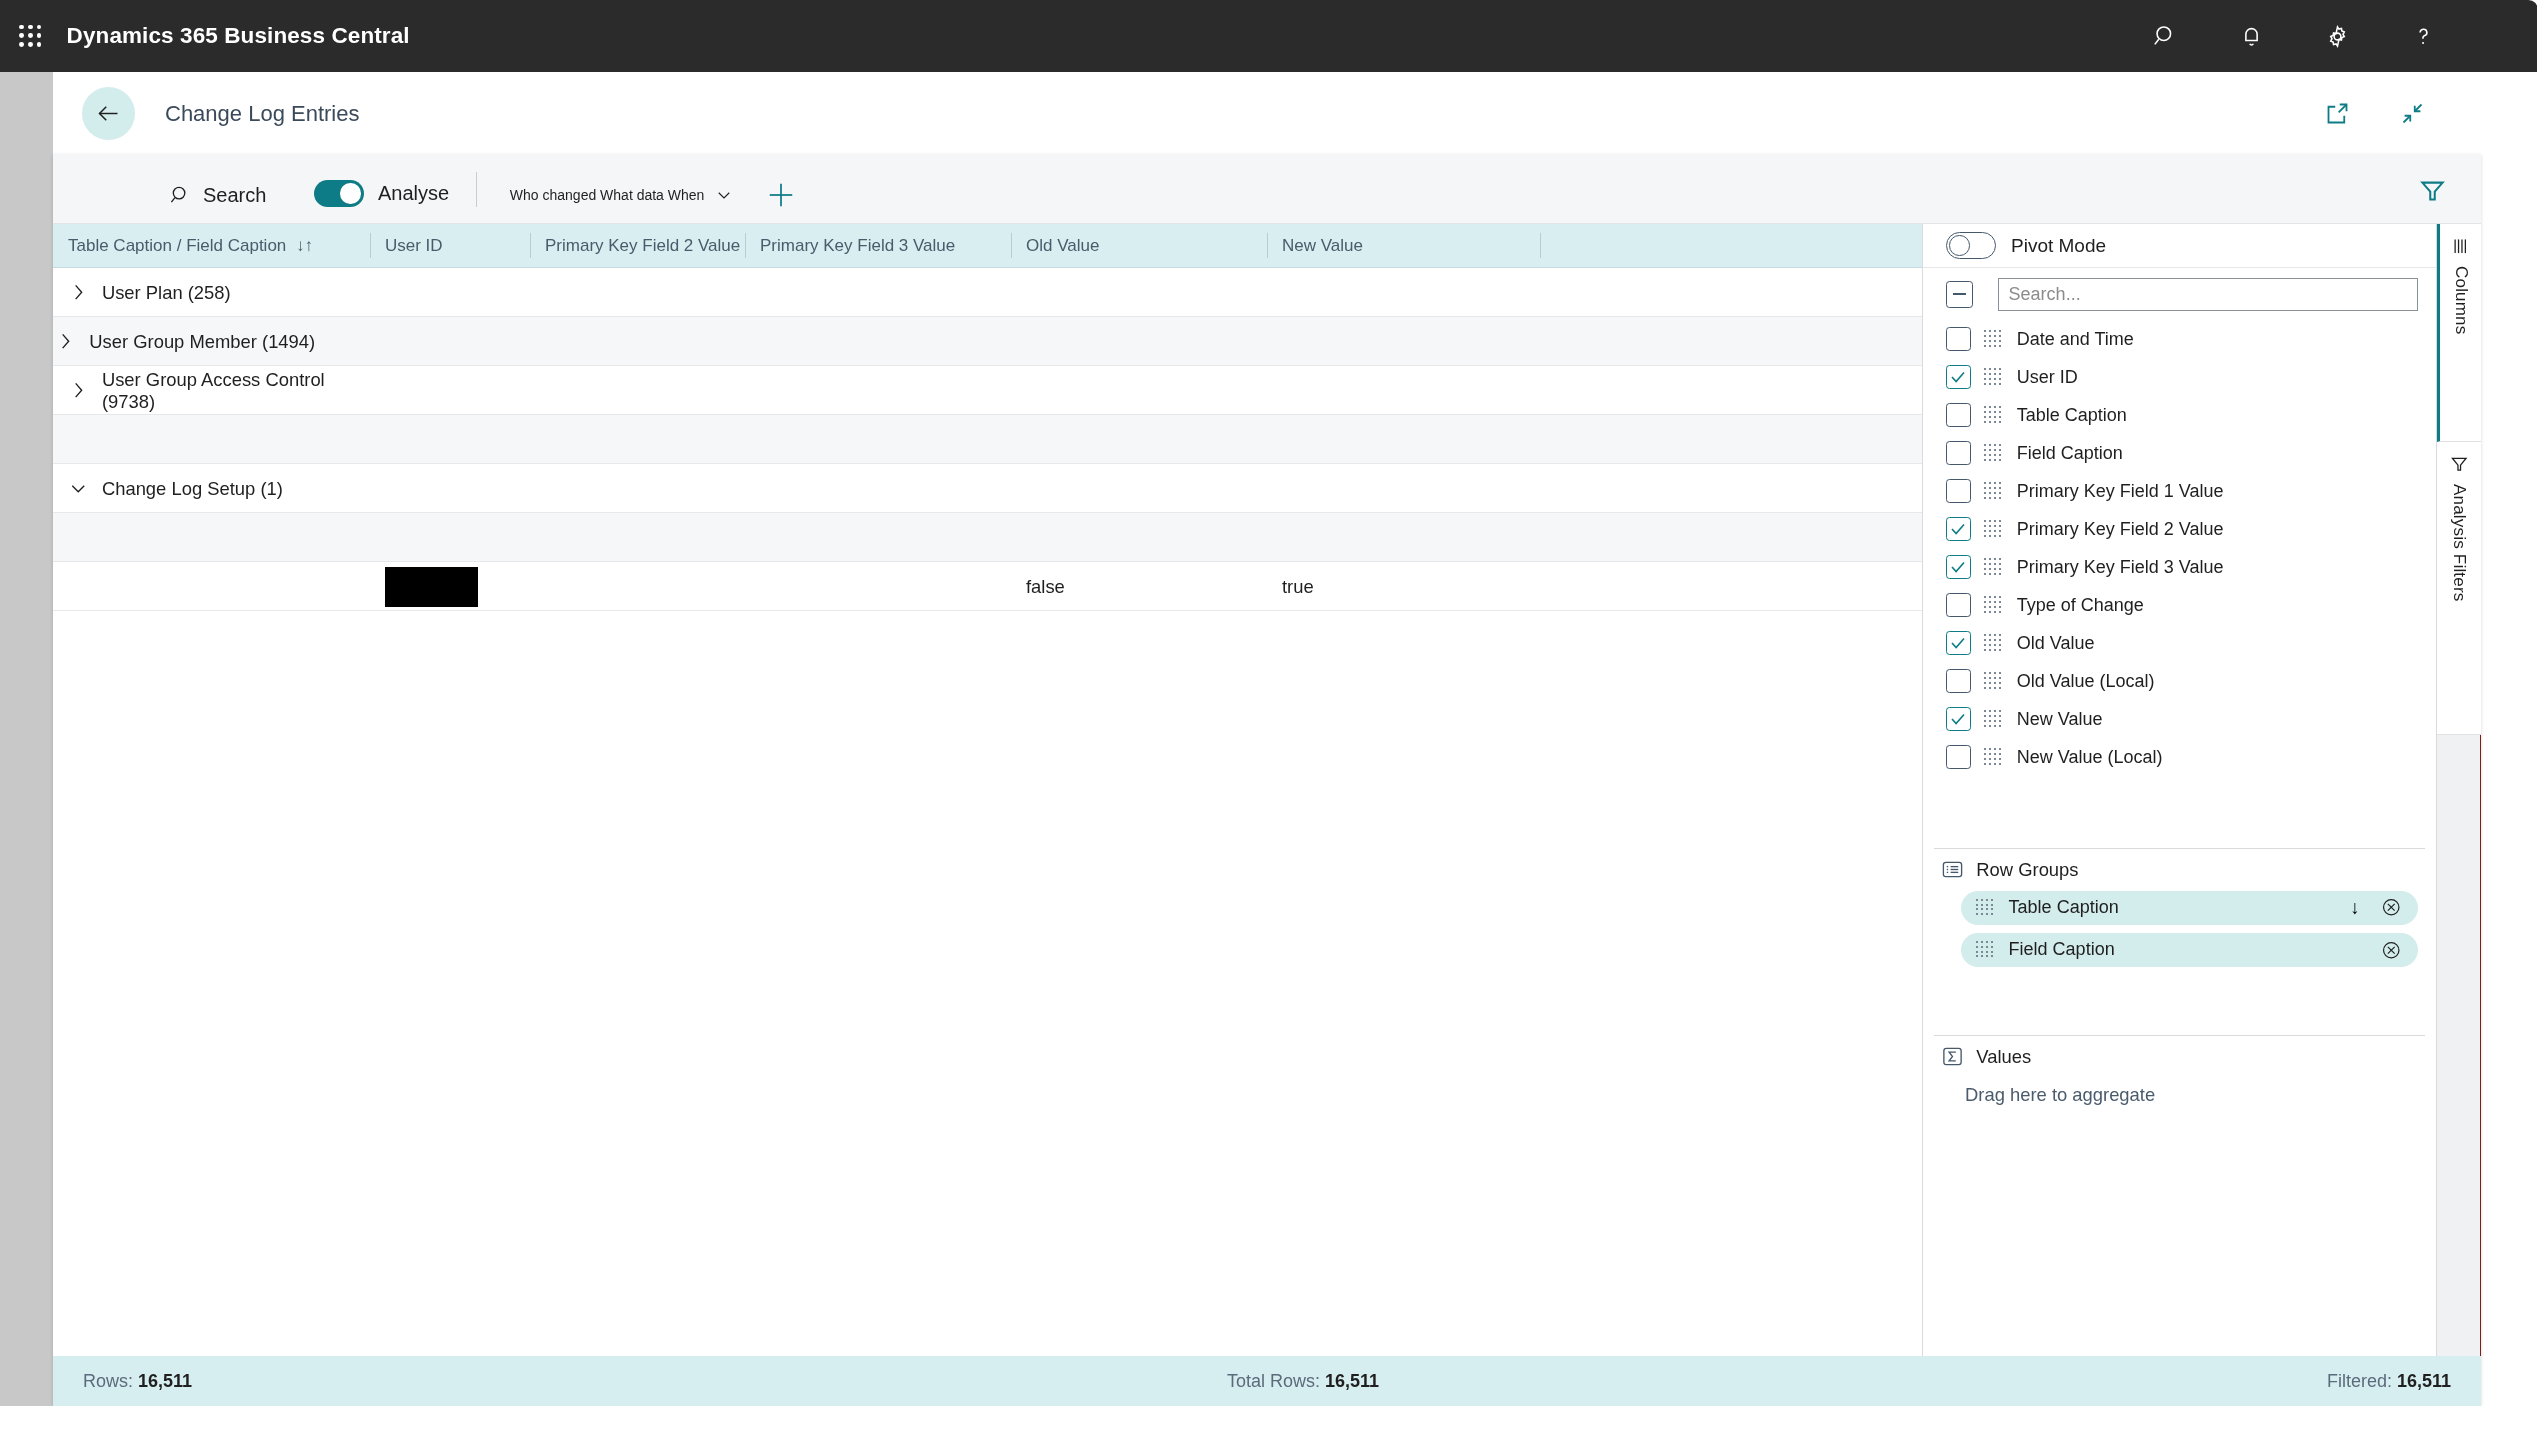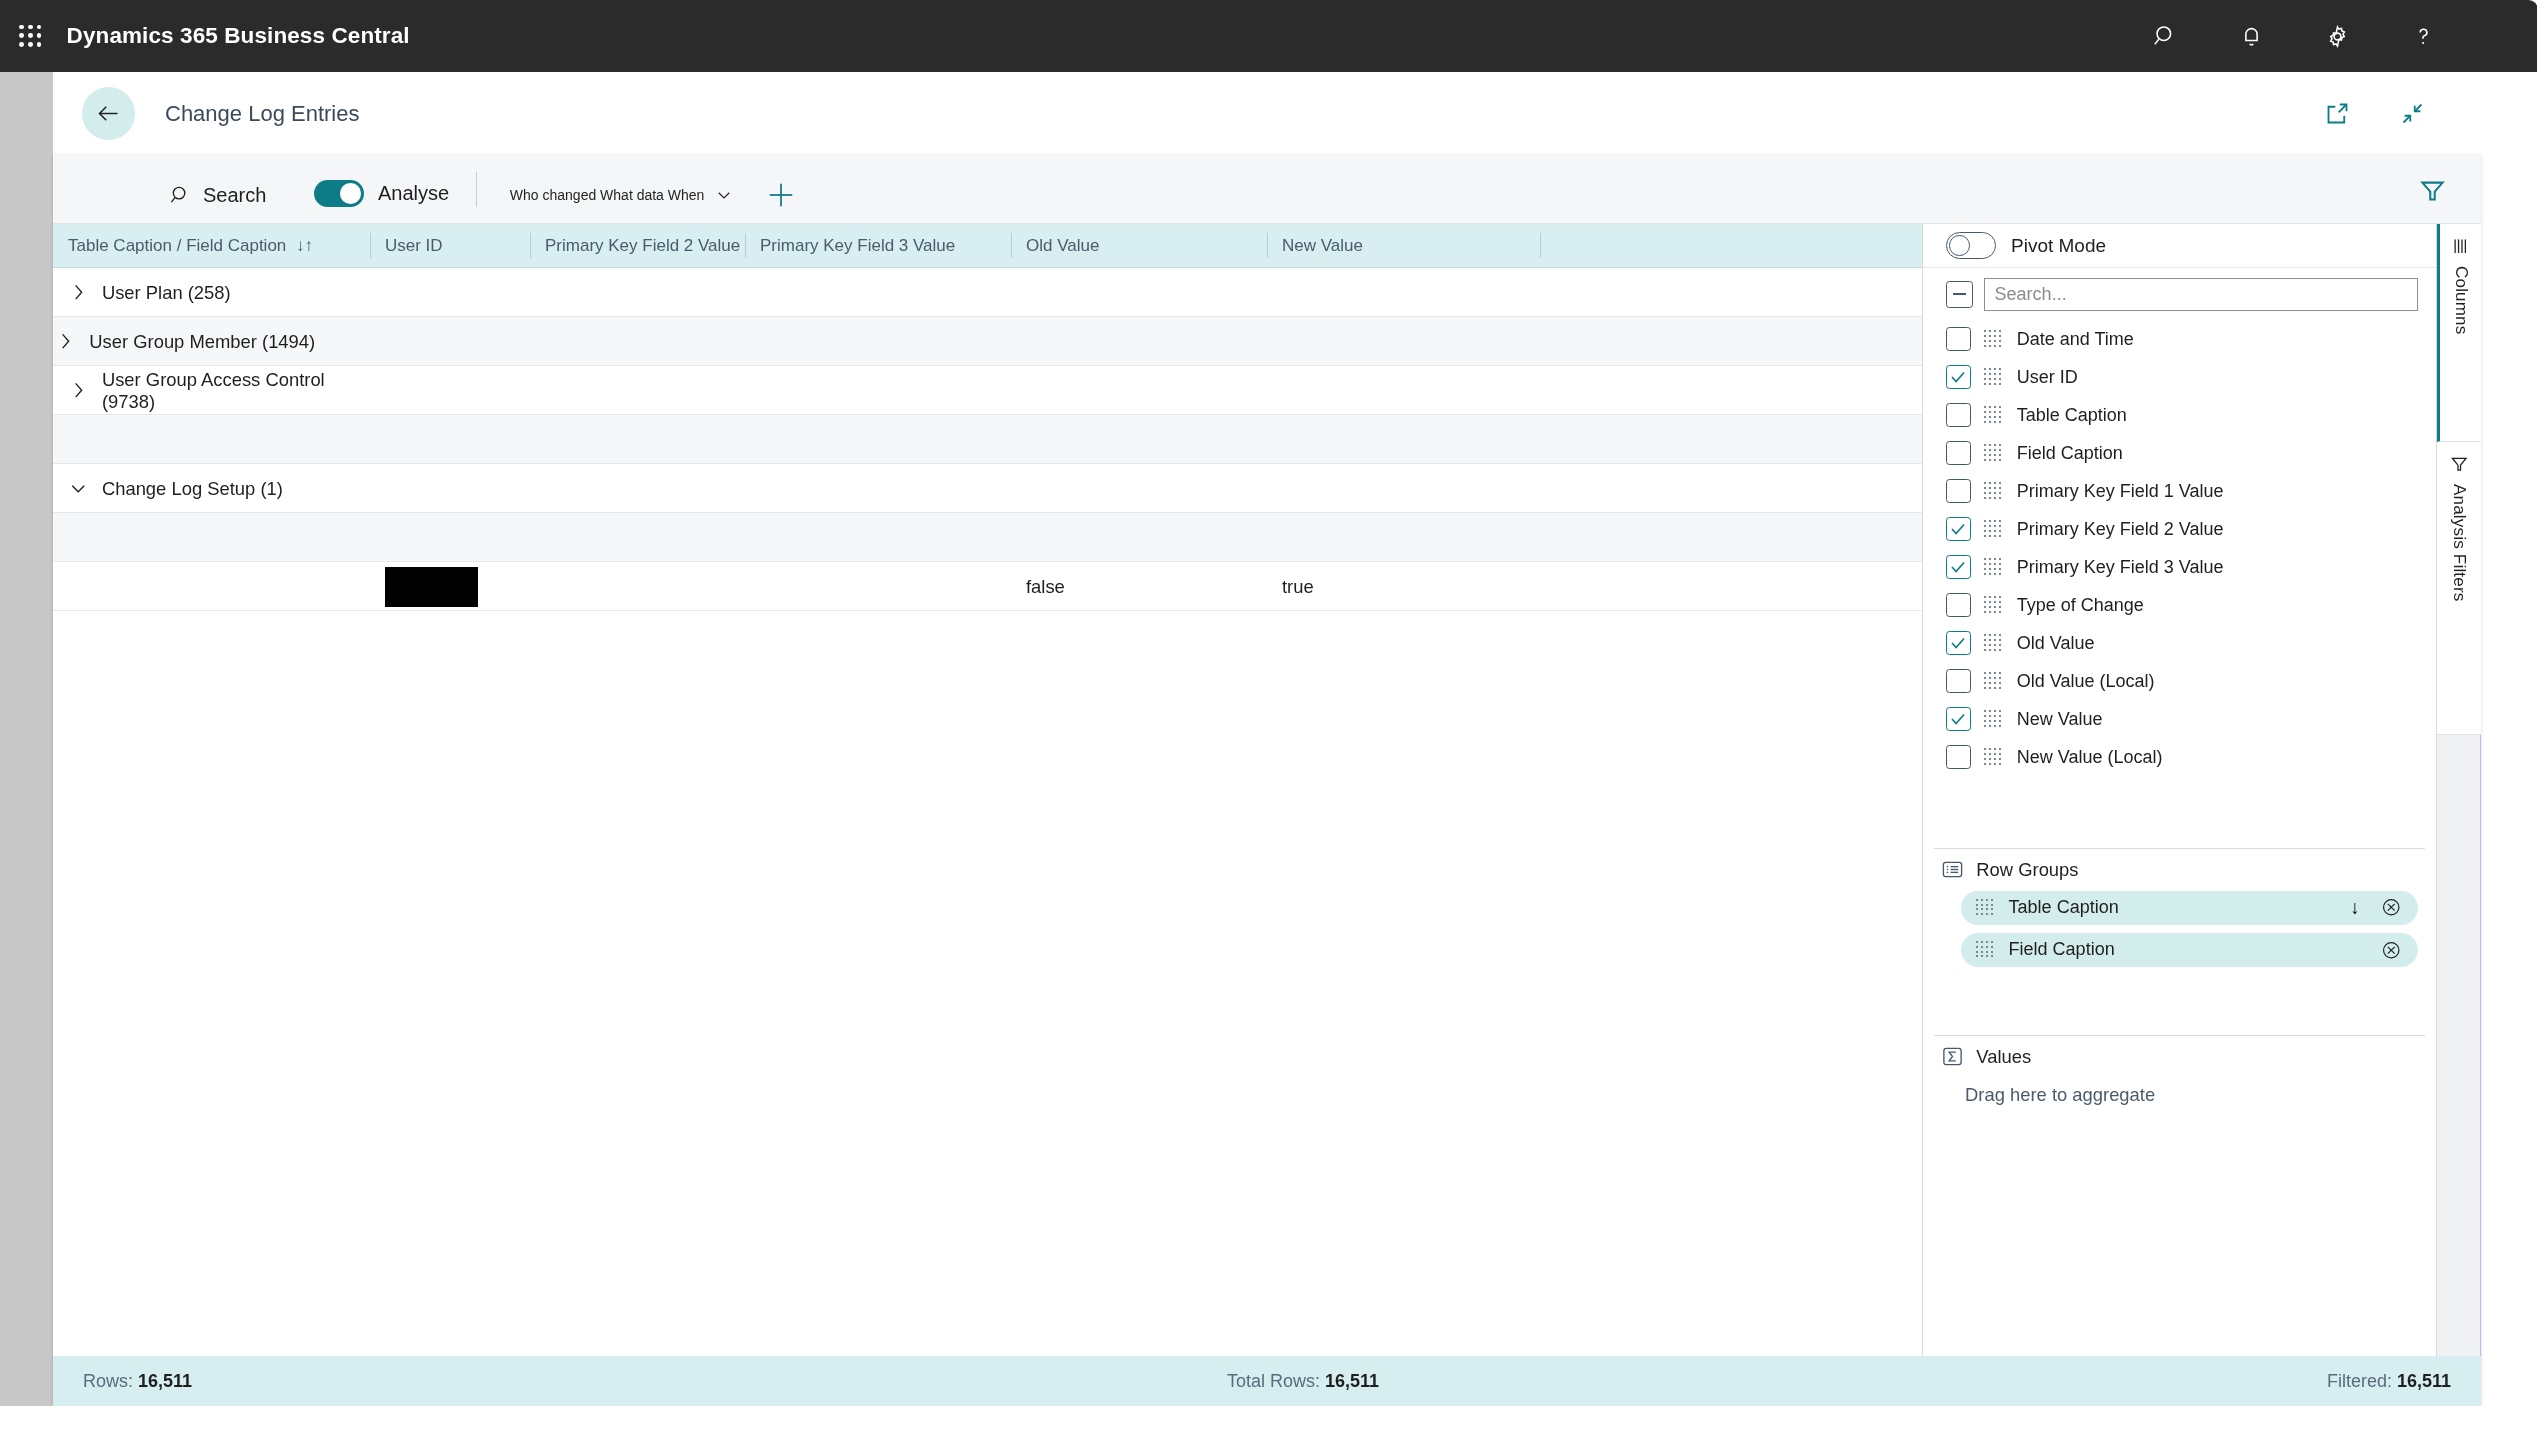--- a/index.html
+++ b/index.html
@@ -49,21 +49,21 @@
   }
   .page-title {
     font-size: 22px; color: #3b4a5a; margin-left: 30px; font-weight: normal;
   }
   .title-actions { margin-left:auto; display:flex; gap:42px; margin-right:108px; }
   .ta-icn { width:33px; height:33px; display:flex; align-items:center; justify-content:center; cursor:pointer; }
 
   
   .card {
     position:absolute; left:53px; top:154px; width:2428px; height:1252px;
-    background:#c4b5fd;
+    background:#7f1d1d;
     box-shadow: 0 0.7px 3.4px rgba(0,0,0,.16);
   }
 
   
   .toolbar {
     position:absolute; left:0; top:0; width:2428px; height:70px;
     background:#f5f6f7; border-bottom:0.7px solid #e2e4e6;
     display:flex; align-items:flex-end;
   }
   .tb-search {
@@ -148,21 +148,21 @@
     border-bottom:0.7px solid #e6e8ea;
   }
   .toggle-off {
     width:50px; height:27px; border-radius:13.6px; background:#ffffff;
     border:1.4px solid #46596b; position:relative; cursor:pointer;
   }
   .toggle-off i { position:absolute; width:20.5px; height:20.5px; border-radius:50%;
                   border:1.4px solid #46596b; background:#fff; top:2px; left:2px; display:block; }
   .tp-row-pivot span { font-size:19px; color:#1f1f1f; }
 
-  .tp-searchrow { height:52px; display:flex; align-items:center; gap:11px; padding-left:23px; padding-right:18px; }
+  .tp-searchrow { height:52px; display:flex; align-items:center; gap:25px; padding-left:23px; padding-right:18px; }
   .minus-box {
     width:27px; height:27px; border:1.4px solid #46596b; border-radius:3.4px;
     display:flex; align-items:center; justify-content:center; cursor:pointer; flex:0 0 auto;
   }
   .minus-box i { display:block; width:13.6px; height:2px; background:#46596b; }
   .tp-search-input {
     flex:1; height:33px; border:0.7px solid #8a9299; background:#fff;
     font-size:18px; color:#6b6b6b; padding:0 9.6px;
     font-family:"Liberation Sans", sans-serif;
   }

